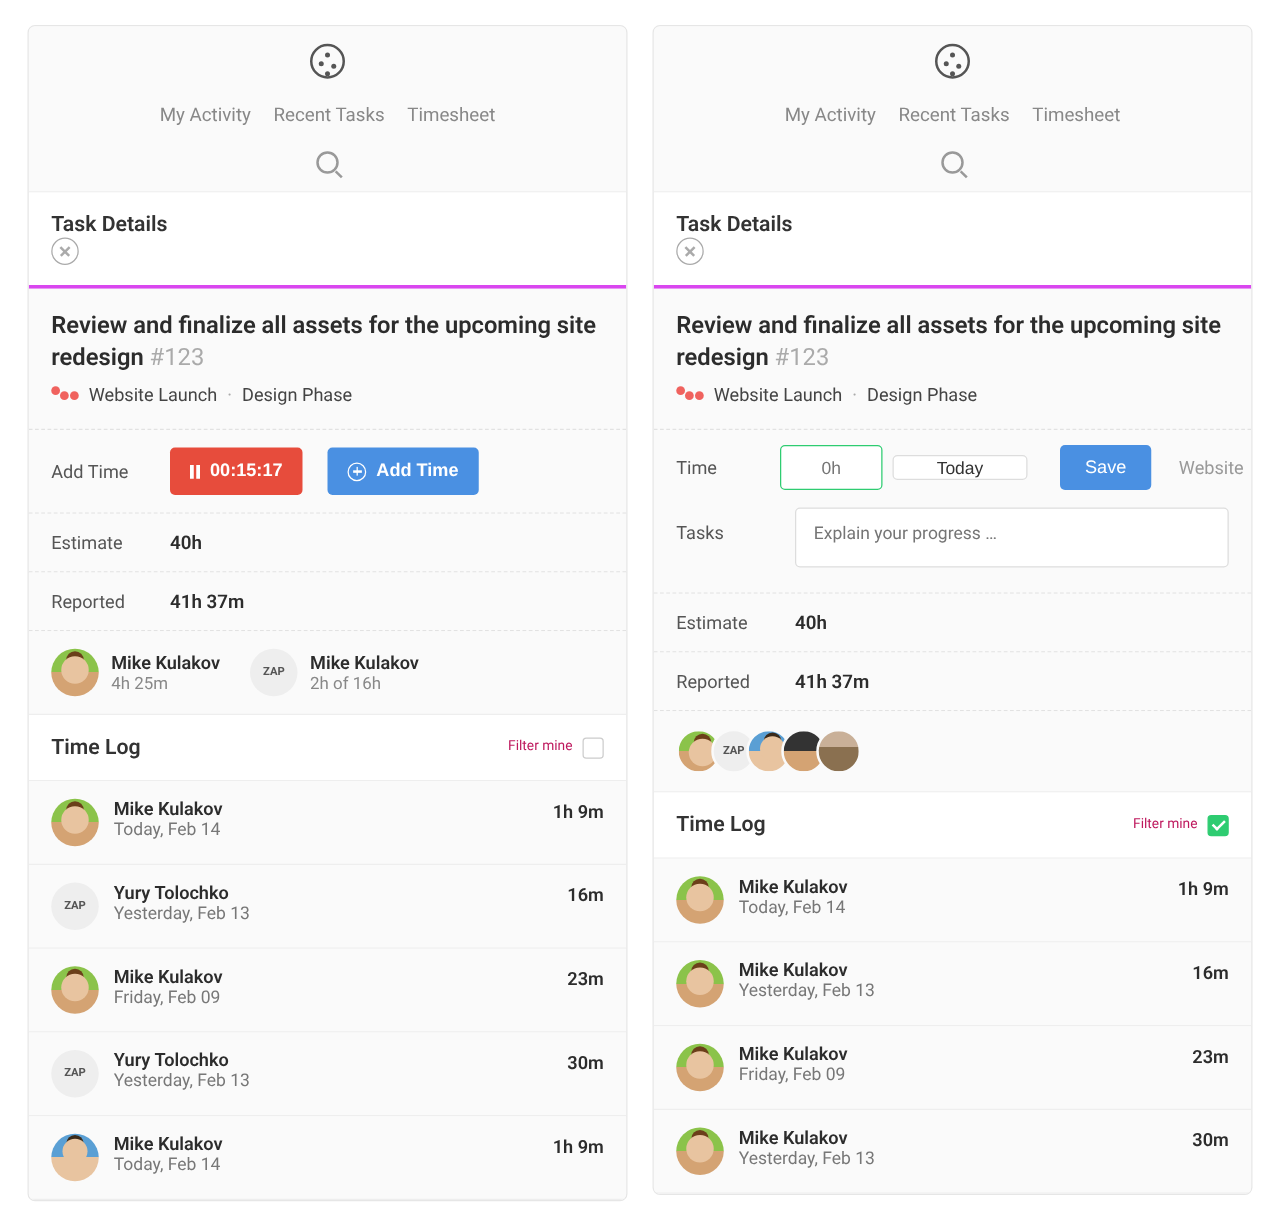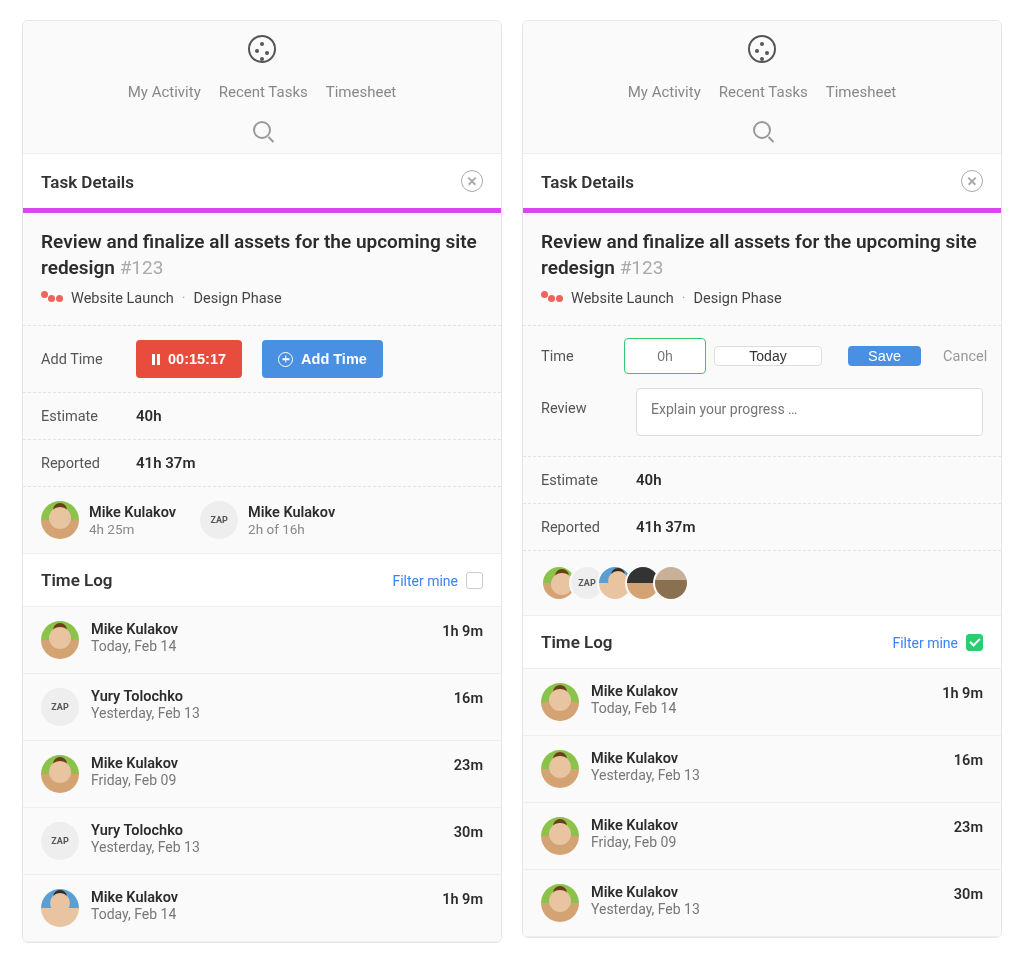--- a/index.html
+++ b/index.html
@@ -57,25 +57,26 @@
   .search-icon::after {
     content: "";
     position: absolute;
     width: 2px; height: 7px;
     background: #999;
     bottom: -6px; right: -3px;
     transform: rotate(-45deg);
   }
   .section-header {
     display: flex;
-    align-items: flex-end;
+    align-items: flex-start;
     justify-content: space-between;
     padding: 16px 18px;
     background: #fff;
-    border-bottom: 5px solid #d946ef;
+    border-bottom: 3px solid #d946ef;
+    flex-direction: column;
   }
   .section-title { font-size: 17px; font-weight: 600; color: #333; }
   .close-icon {
     width: 22px; height: 22px;
     border: 1.5px solid #aaa;
     border-radius: 50%;
     position: relative;
     cursor: pointer;
   }
   .close-icon::before, .close-icon::after {
@@ -117,34 +118,34 @@
   .avatar.green { background: linear-gradient(#8bc34a 50%, #d4a373 50%); }
   .avatar.green::after { content: ""; position: absolute; width: 22px; height: 22px; background: #e8c4a0; border-radius: 50%; top: 6px; left: 8px; box-shadow: 0 -8px 0 -4px #6b3f1a; }
   .avatar.zap { background: #eee; display:flex; align-items:center; justify-content:center; font-size:9px; font-weight:bold; color:#555; }
   .avatar.blue { background: linear-gradient(#5a9fd4 50%, #e8c4a0 50%); }
   .avatar.blue::after { content:""; position:absolute; width:20px; height:20px; background:#e8c4a0; border-radius:50%; top:4px; left:9px; box-shadow: 0 -6px 0 -3px #3a2a1a; }
   .avatar.dark { background: linear-gradient(#333 50%, #d4a373 50%); }
   .avatar.woman { background: linear-gradient(#c9b098 40%, #8a7050 40%); }
   .assignee-info .name { font-weight: 600; font-size: 14.5px; color: #2c2c2c; }
   .assignee-info .sub { font-size: 13.5px; color: #888; }
   .timelog-header { display: flex; align-items: center; justify-content: space-between; padding: 16px 18px; background: #fff; border-bottom: 1px solid #eee; }
-  .filter { display: flex; align-items: flex-end; gap: 8px; color: #3b82f6; font-size: 14px; }
+  .filter { display: flex; align-items: flex-start; gap: 8px; color: #be185d; font-size: 11px; }
   .checkbox { width: 17px; height: 17px; border: 1.5px solid #ccc; border-radius: 3px; cursor: pointer; }
   .checkbox.checked { background: #2ecc71; border-color: #2ecc71; position: relative; }
   .checkbox.checked::after { content: ""; position: absolute; width: 4px; height: 8px; border: solid #fff; border-width: 0 2px 2px 0; top: 1px; left: 5px; transform: rotate(45deg); }
   .log-entry { display: flex; align-items: flex-start; padding: 14px 18px; background: #fafafa; border-bottom: 1px solid #eee; gap: 12px; }
   .log-info { flex: 1; }
   .log-info .name { font-weight: 600; font-size: 14.5px; color: #2c2c2c; }
   .log-info .date { font-size: 14px; color: #777; }
   .log-info .notes { font-size: 13.5px; color: #aaa; margin-top: 2px; }
   .log-duration { font-weight: 600; font-size: 14.5px; color: #2c2c2c; margin-top: 2px; }
   .input-small { height: 36px; width: 82px; border: 1px solid #ddd; border-radius: 4px; text-align: center; font-size: 14px; background: #fff; }
   .input-small.green { border-color: #2ecc71; color: #2ecc71; }
   .input-med { height: 20px; width: 108px; border: 1px solid #ddd; border-radius: 4px; text-align: center; font-size: 14px; background: #fff; color: #333; }
-  .btn-save { height: 20px; padding: 0 20px; background: #4a90e2; color: #fff; border: none; border-radius: 4px; font-size: 14.5px; cursor: pointer; margin-left: 18px; }
+  .btn-save { height: 36px; padding: 0 20px; background: #4a90e2; color: #fff; border: none; border-radius: 4px; font-size: 14.5px; cursor: pointer; margin-left: 18px; }
   .cancel-link { color: #999; font-size: 14.5px; cursor: pointer; margin-left: 14px; }
   .notes-row { display: flex; padding: 10px 18px 20px; background: #fafafa; border-bottom: 1px dashed #e2e2e2; gap: 20px; align-items: flex-start; }
   .notes-row .label { width: 75px; color: #555; font-size: 14.5px; padding-top: 12px; flex-shrink:0; }
   .notes-input { flex: 1; height: 48px; border: 1px solid #ddd; border-radius: 4px; padding: 12px 14px; font-size: 14px; color: #aaa; background: #fff; resize: none; font-family: inherit; }
   .avatar-stack { display: flex; padding: 14px 18px; background: #fafafa; border-bottom: 1px solid #eee; }
   .avatar-stack .avatar { width: 36px; height: 36px; margin-right: -8px; border: 2px solid #fafafa; }
   .time-row { display: flex; align-items: center; padding: 12px 18px 4px; background: #fafafa; gap: 8px; }
   .time-row .label { width: 75px; color: #555; font-size: 14.5px; flex-shrink:0; }
 </style>
 </head>
@@ -312,25 +313,25 @@
       <span class="dot-sep">·</span>
       <span>Design Phase</span>
     </div>
   </div>
 
   <div class="time-row">
     <div class="label">Time</div>
     <input class="input-small green" placeholder="0h" style="">
     <input class="input-med" value="Today" style="">
     <button class="btn-save">Save</button>
-    <span class="cancel-link">Cancel</span>
+    <span class="cancel-link">Website</span>
   </div>
 
   <div class="notes-row">
-    <div class="label">Review</div>
+    <div class="label">Tasks</div>
     <textarea class="notes-input" placeholder="Explain your progress …" style=""></textarea>
   </div>
 
   <div class="row">
     <div class="label">Estimate</div>
     <div class="value">40h</div>
   </div>
 
   <div class="row">
     <div class="label">Reported</div>

